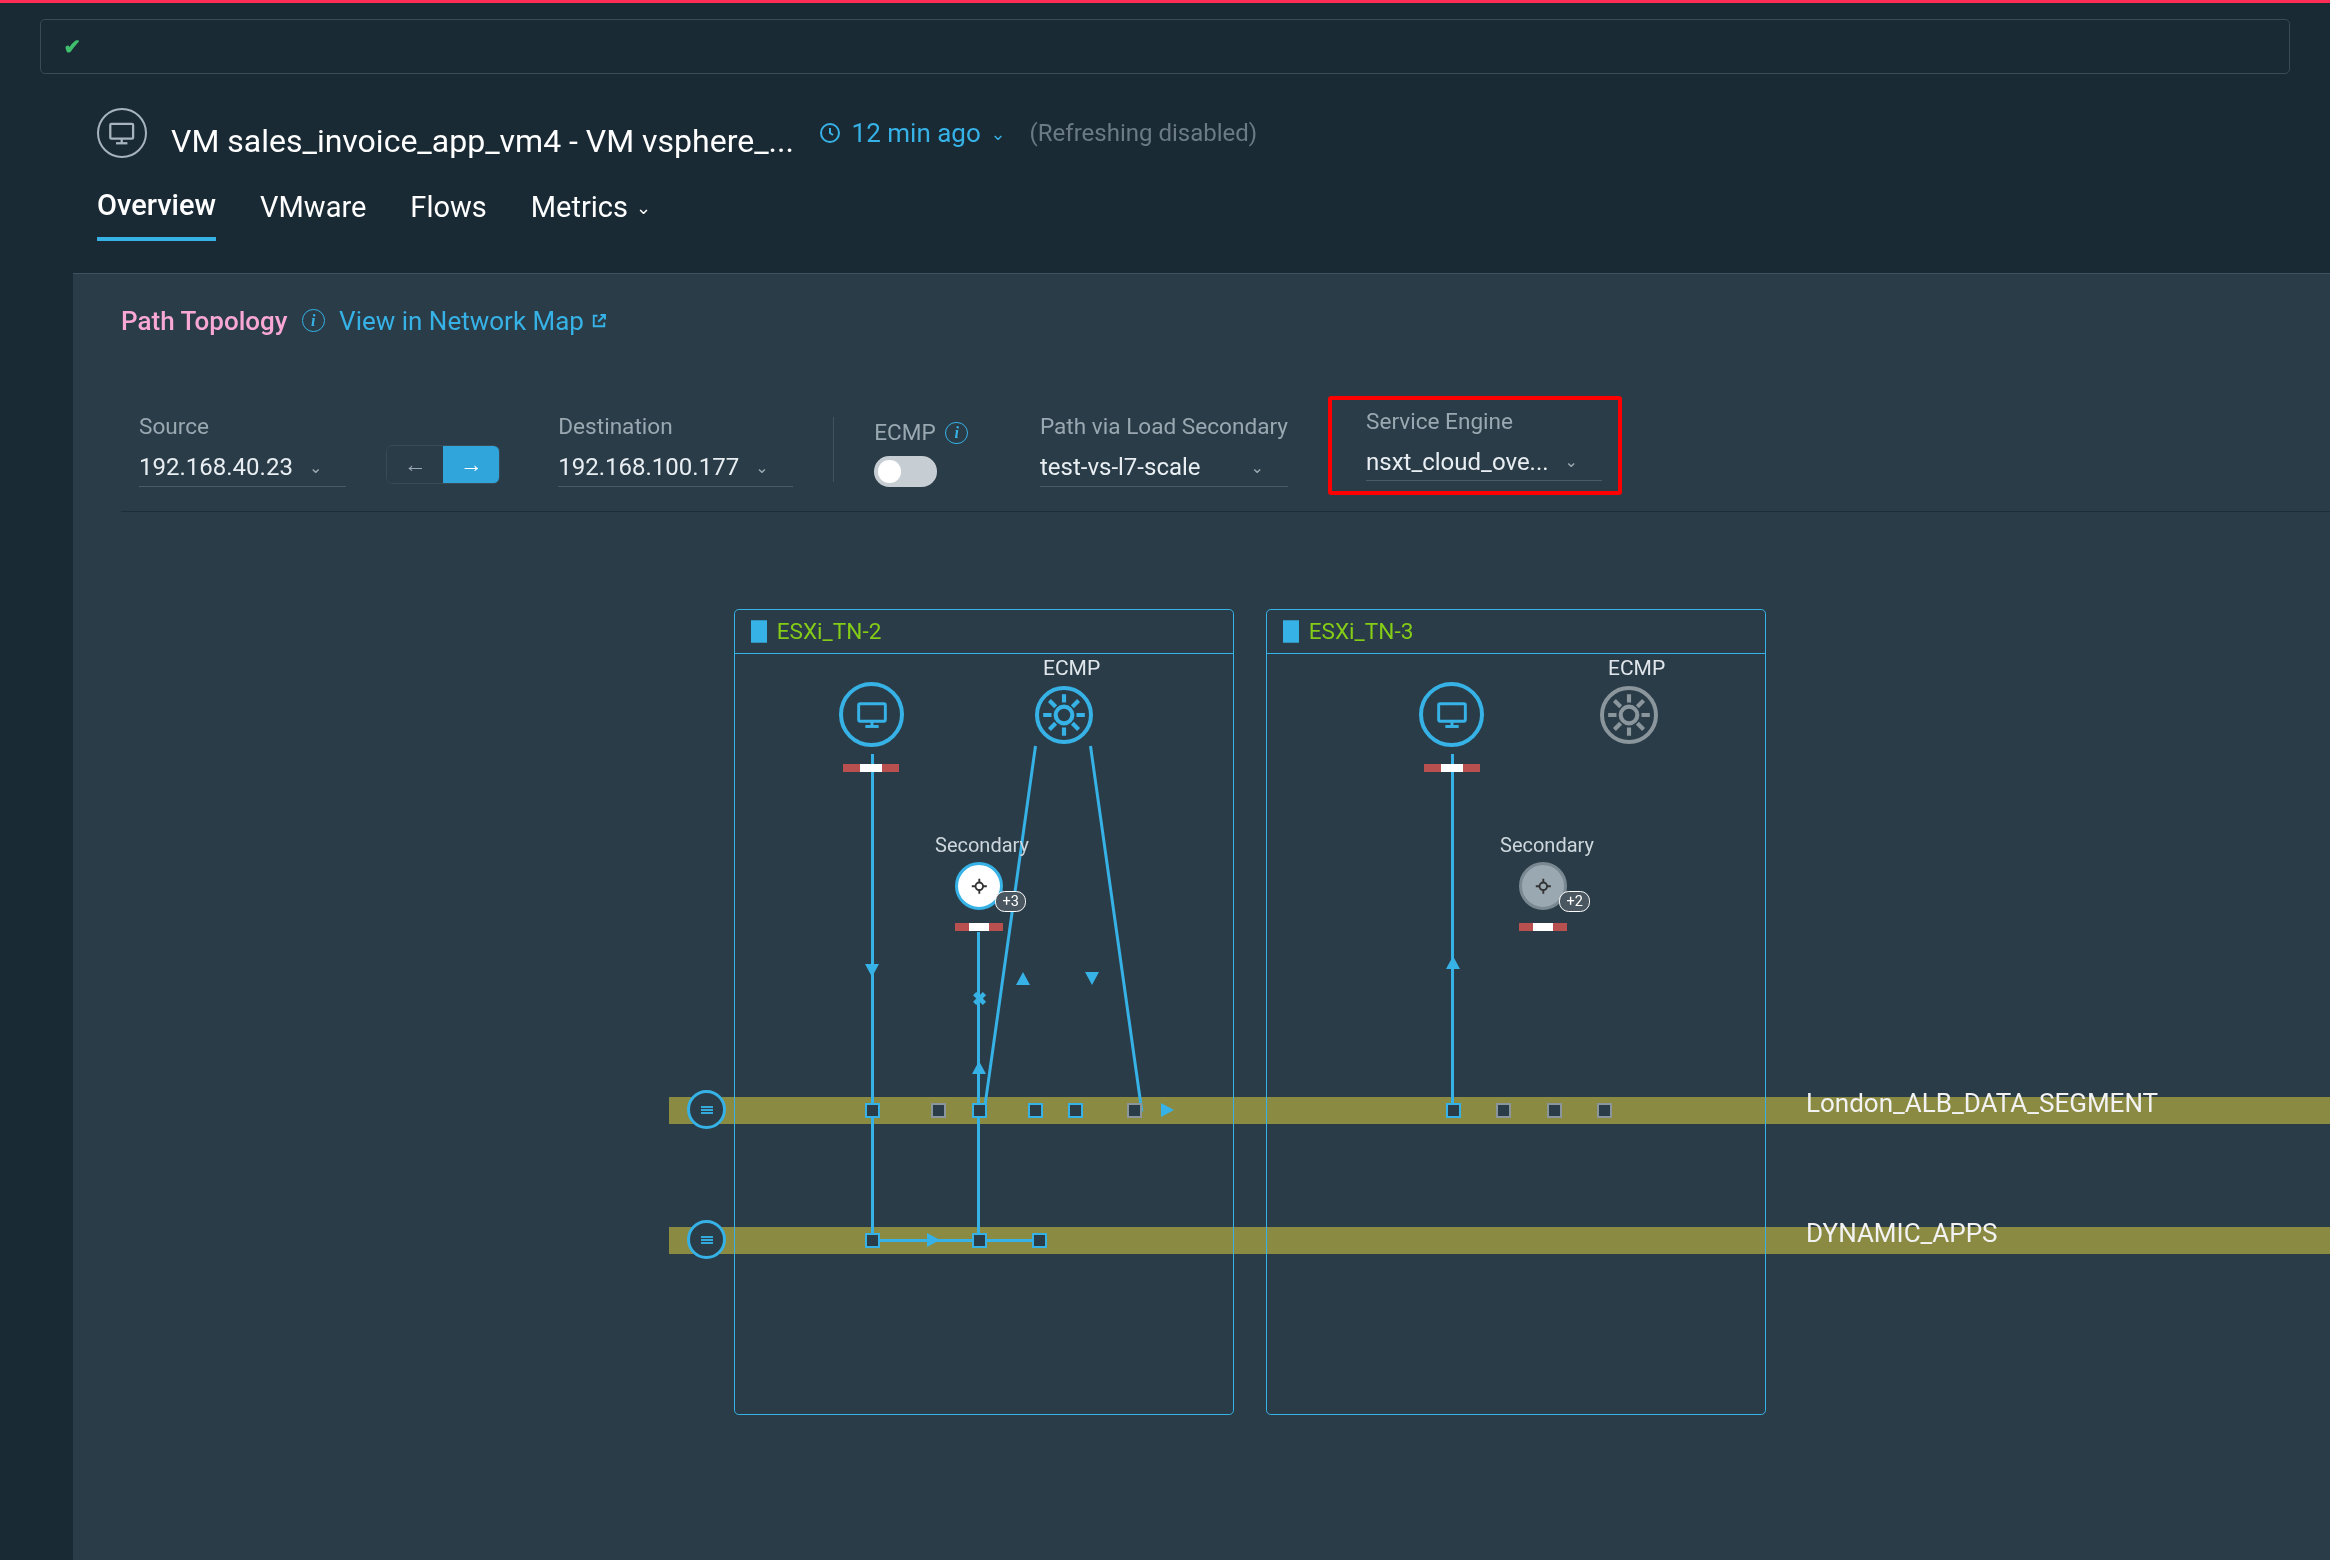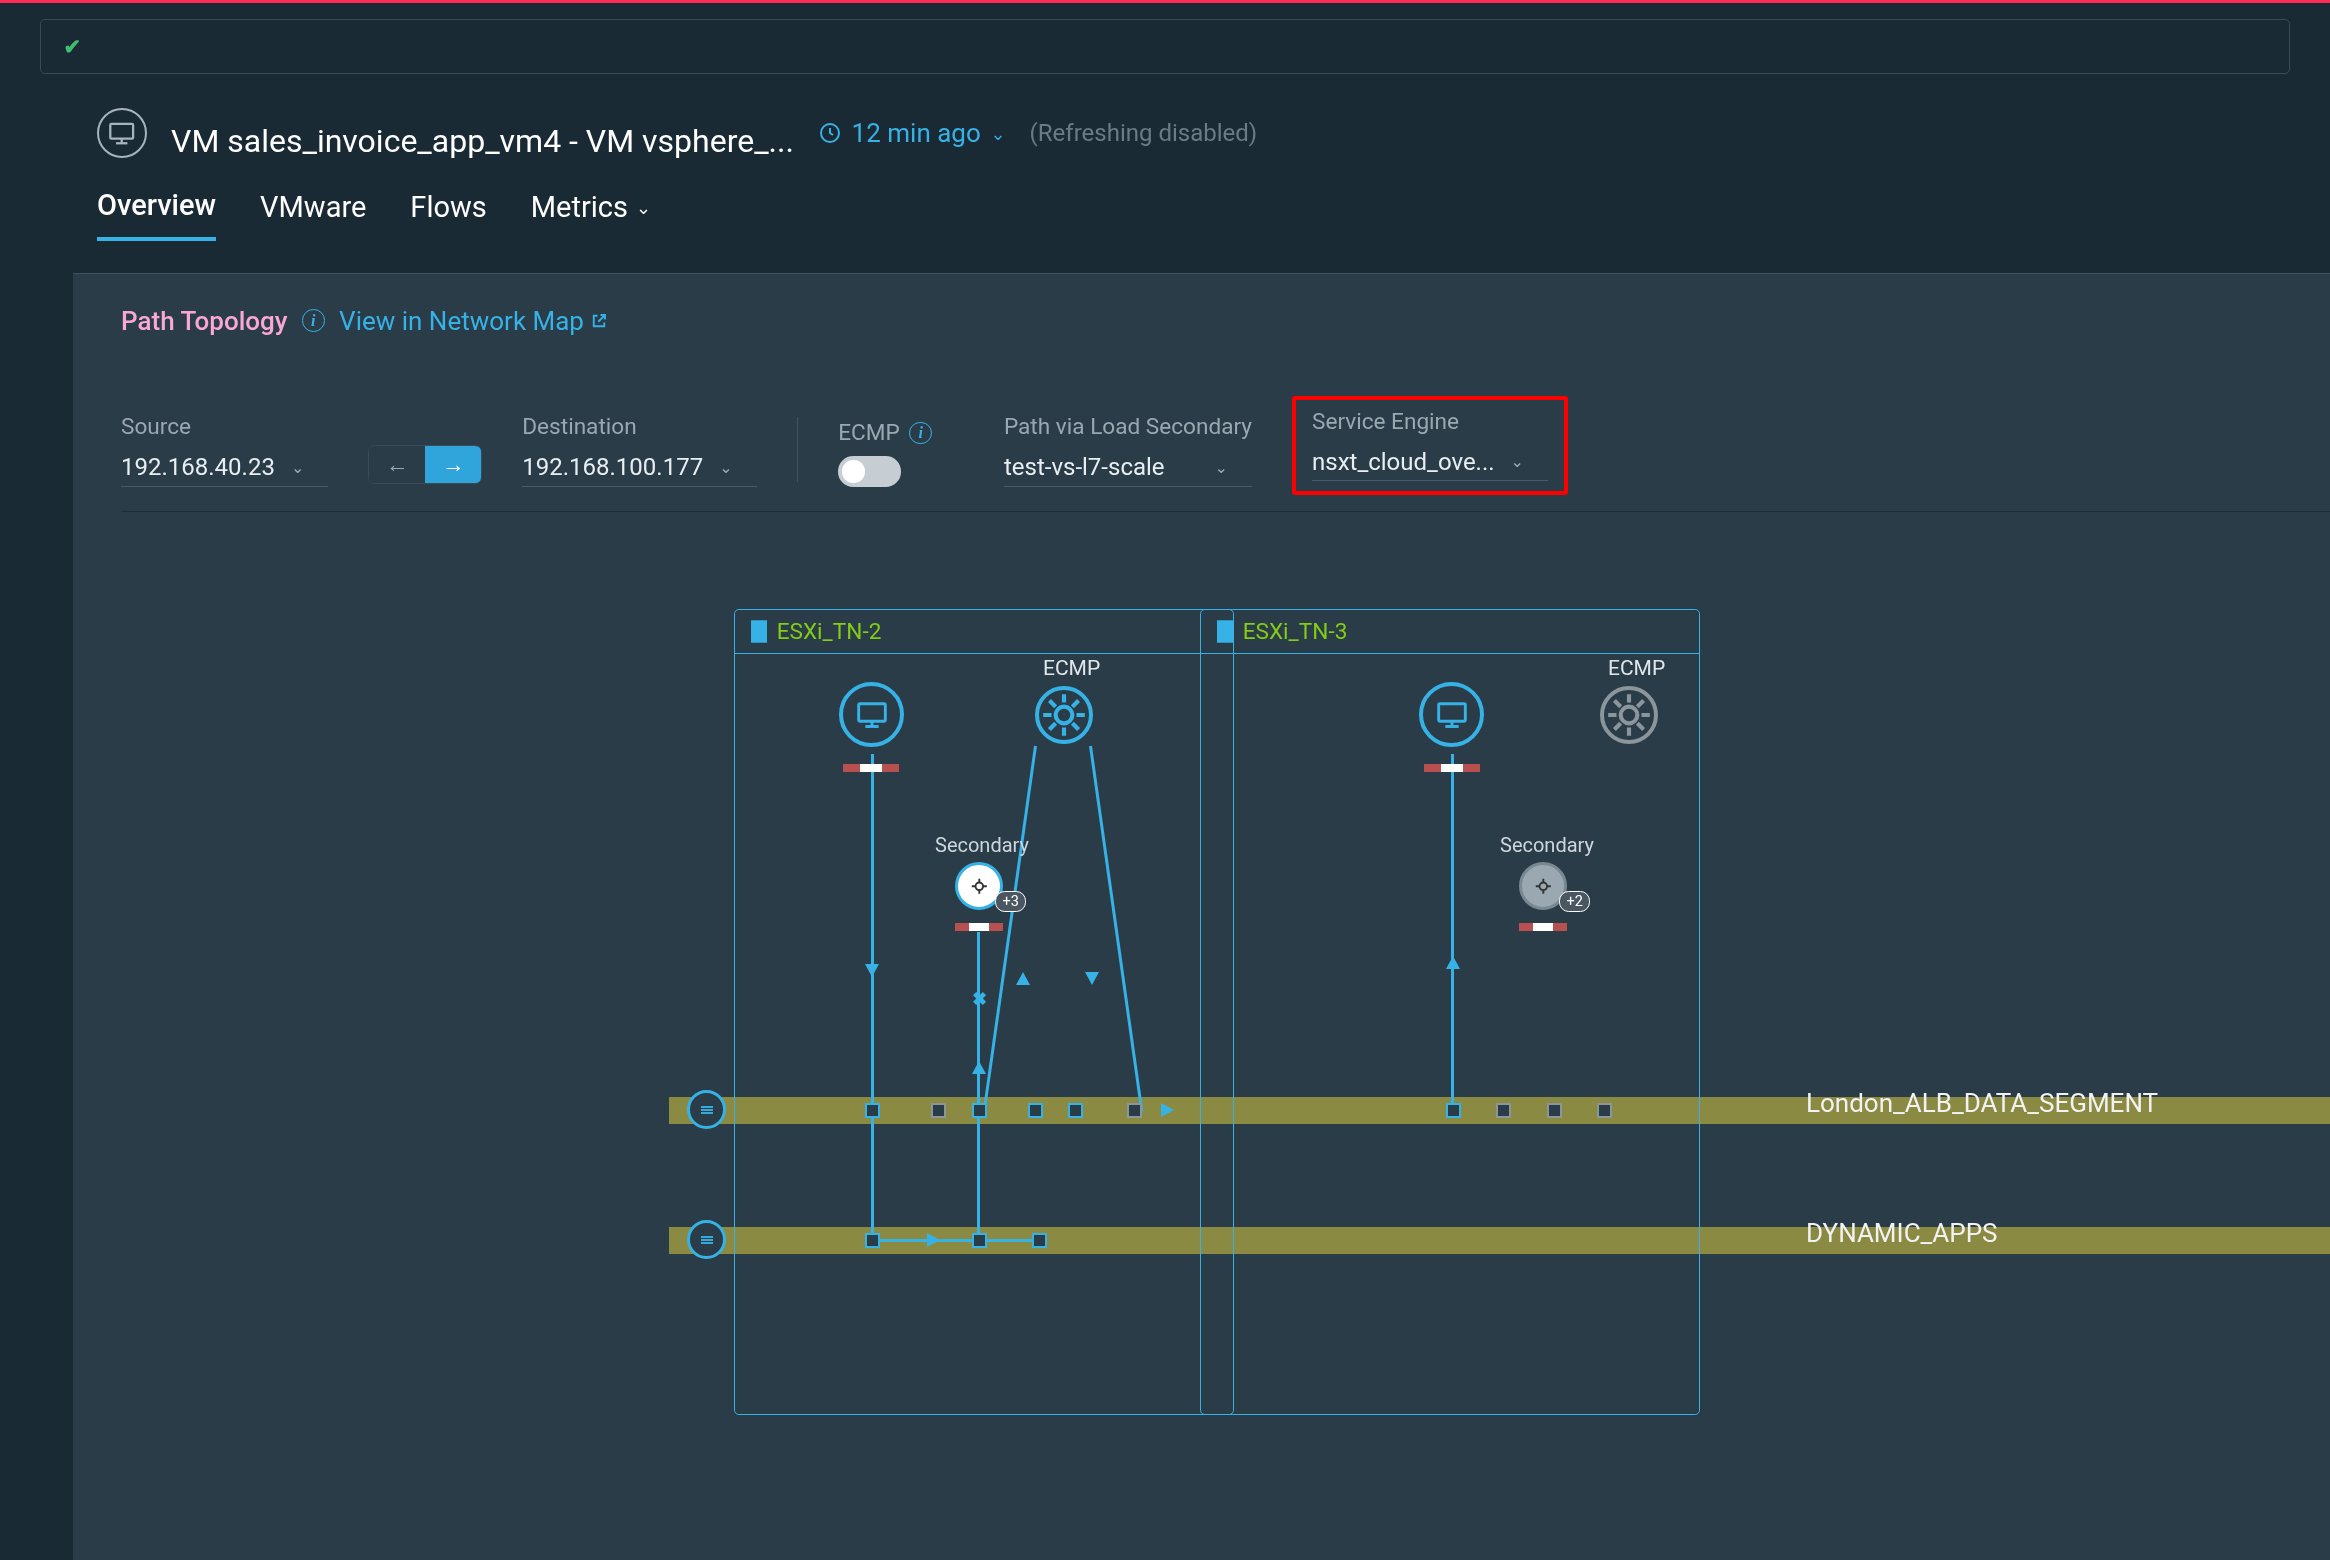--- a/index.html
+++ b/index.html
@@ -113,21 +113,21 @@
   .link { color: #36b2e6; cursor:pointer; display:inline-flex; align-items:center; gap:6.5px;}
   .link svg { width:18px; height:18px; }
   .controls-row {
     margin-top: 36px;
     display: flex;
     align-items: flex-end;
     gap: 40px;
     border-bottom: 1.6px solid #1e2e38;
     padding: 24px 0 24px 0;
   }
-  .ctrl-group { display:flex; flex-direction:column; gap:9.7px; }
+  .ctrl-group { display:flex; flex-direction:column; gap:9.7px;margin-left:18px; }
   .ctrl-label { color:#9aa8b1; font-size:22.6px; }
   .ctrl-value {
     color:#e8eef2;
     font-size:24px;
     border-bottom: 1.6px solid #4a5c67;
     padding: 3.2px 24px 4.8px 0;
     display:flex;
     align-items:center;
     gap:16px;
     min-width: 202px;
@@ -179,21 +179,21 @@
     height: 887px;
   }
   .host-box {
     position: absolute;
     border: 1.6px solid #36b2e6;
     border-radius: 4.8px;
     top: 0;
     height: 806px;
   }
   .host1 { left: 613px; width: 500px; }
-  .host2 { left: 1079px; width: 500px; }
+  .host2 { left: 1145px; width: 500px; }
   .host-header {
     background: rgba(54,178,230,0.0);
     border-bottom: 1.6px solid #36b2e6;
     padding: 8px 16px;
     display:flex;
     align-items:center;
     gap:9.7px;
     color:#84cc16;
     font-size:22.6px;
   }

